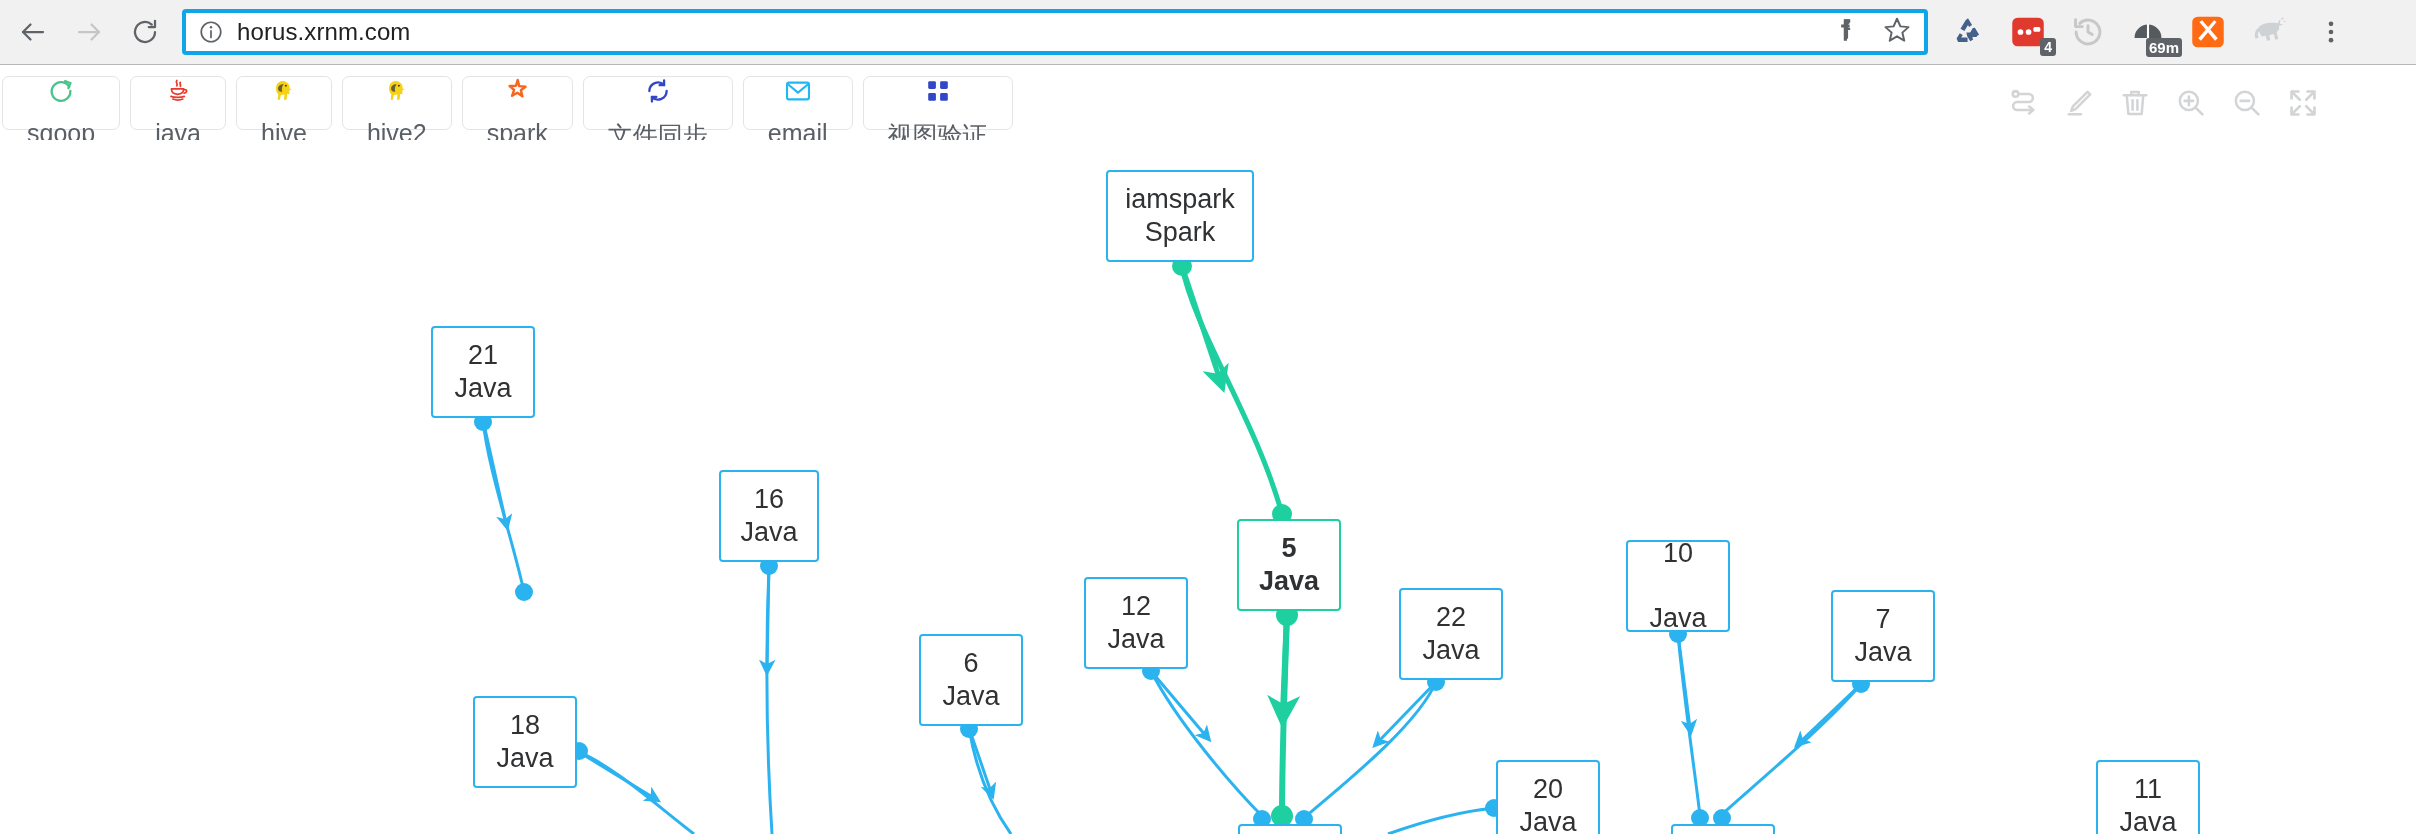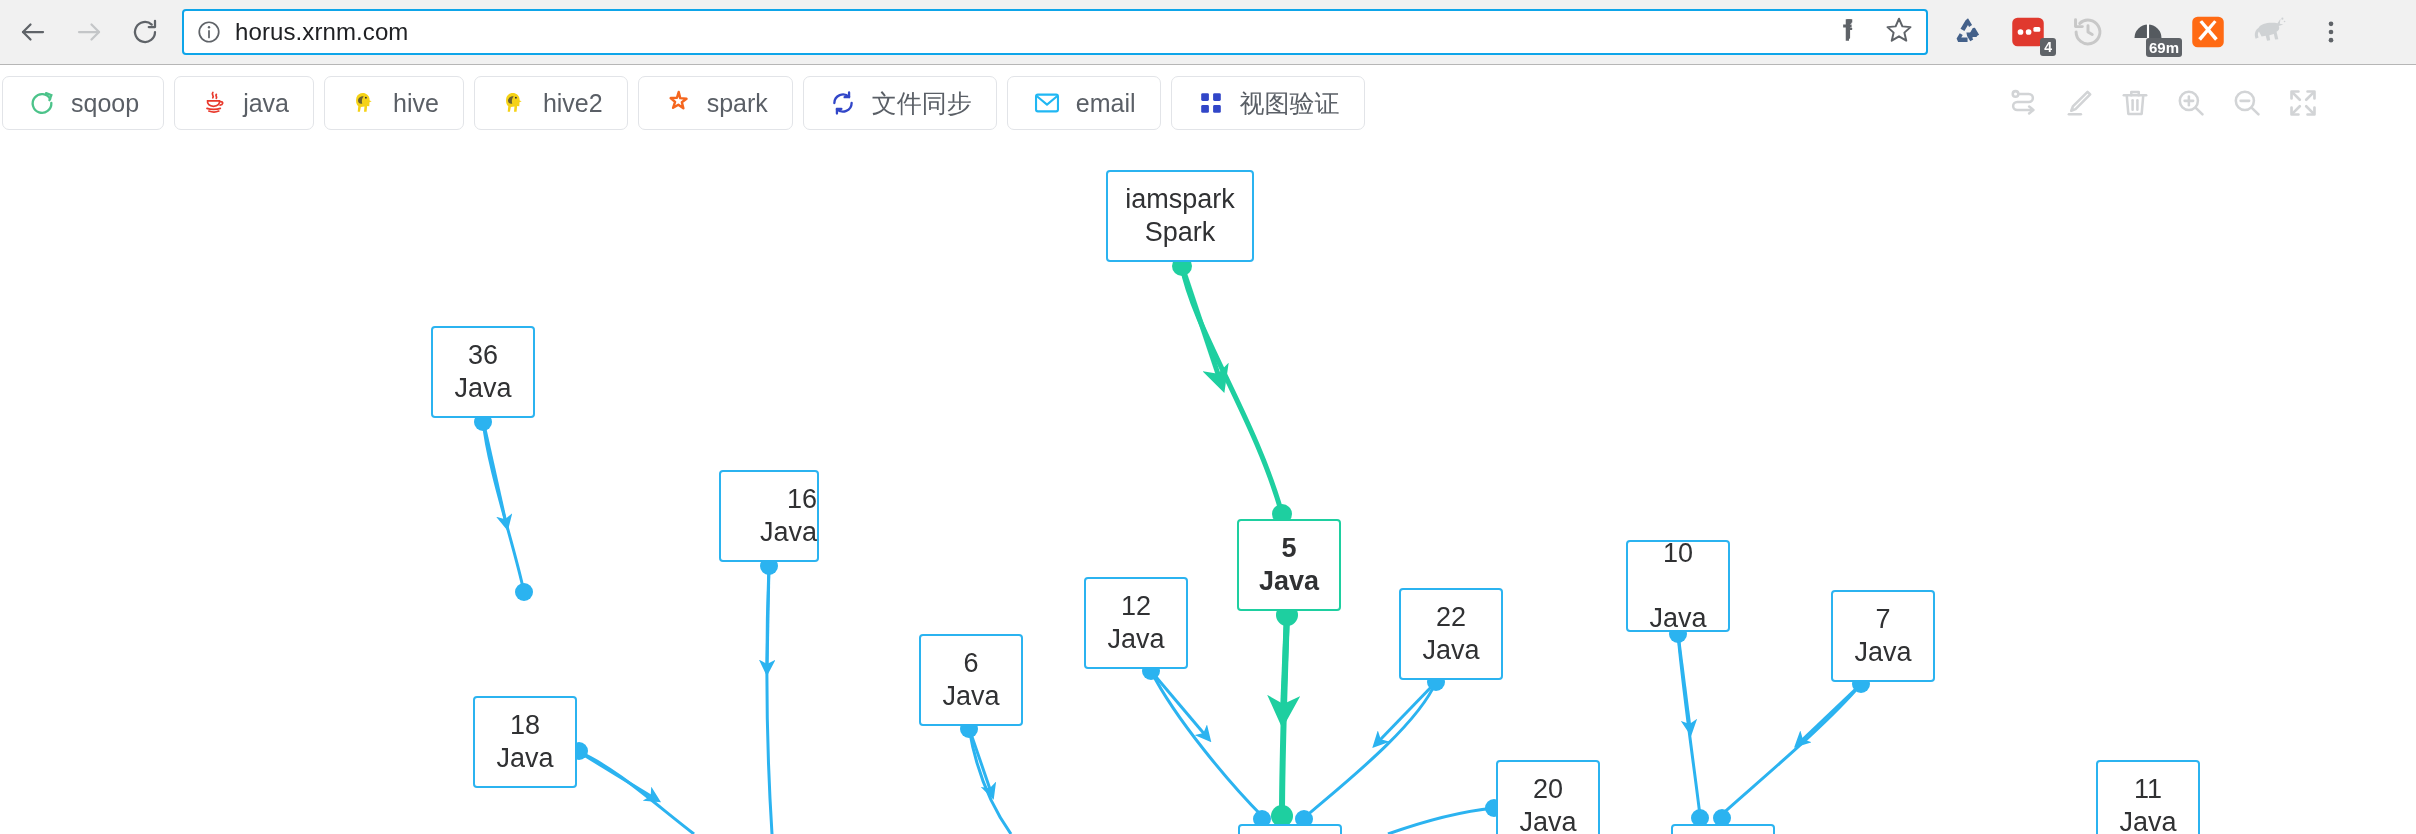--- a/index.html
+++ b/index.html
@@ -24,21 +24,21 @@
     display: flex; align-items: center; justify-content: center;
     border-radius: 50%;
   }
   .nav-btn svg { display: block; }
 
   #omnibox {
     flex: 0 0 auto;
     margin-left: 14px;
     width: 1746px; height: 46px;
     background: #ffffff;
-    border: 2px solid #0ea5e9;
+    border: 4px solid #0ea5e9;
     border-radius: 4px;
     display: flex; align-items: center;
     padding: 4px 12px;
   }
   #omnibox .info-ico { margin-right: 13px; display:flex; }
   #omnibox .url {
     font-size: 24px; color: #202124;
     letter-spacing: .1px;
     white-space: nowrap;
   }
@@ -83,20 +83,21 @@
   .app-tab {
     height: 54px;
     border: 1px solid #e2e4e8;
     border-radius: 7px;
     background: #fff;
     display: flex; align-items: center;
     gap: 14px;
     padding: 0 24px;
     margin-right: 10px;
     white-space: nowrap;
+    flex-direction: column;
   }
   .app-tab .tab-label {
     font-size: 25px; color: #5a5f66;
   }
   .app-tab .tab-ico { width: 30px; height: 30px; display:flex; align-items:center; justify-content:center;}
   #app-tabbar .tabs-wrap { display: flex; align-items: center; }
 
   #canvas-tools {
     margin-left: auto;
     display: flex; align-items: center; gap: 22px;
@@ -465,25 +466,25 @@
     <circle cx="1845" cy="544" r="9" fill="#2bb3f0"></circle>
     <circle cx="1706" cy="678" r="9" fill="#2bb3f0"></circle>
   </svg>
 
   <div class="gnode" style="left:1090px; top:30px; width:148px; height:92px;">
     <span class="l1">iamspark</span>
     <span class="l2">Spark</span>
   </div>
 
   <div class="gnode" style="left:415px; top:186px; width:104px; height:92px;">
-    <span class="l1">36</span>
-    <span class="l2">Java</span>
-  </div>
-
-  <div class="gnode" style="left:703px; top:330px; width:100px; height:92px;align-items:flex-end;">
+    <span class="l1">21</span>
+    <span class="l2">Java</span>
+  </div>
+
+  <div class="gnode" style="left:703px; top:330px; width:100px; height:92px;">
     <span class="l1">16</span>
     <span class="l2">Java</span>
   </div>
 
   <div class="gnode hl" style="left:1221px; top:379px; width:104px; height:92px;">
     <span class="l1">5</span>
     <span class="l2">Java</span>
   </div>
 
   <div class="gnode" style="left:1610px; top:400px; width:104px; height:92px;gap:32px;">

